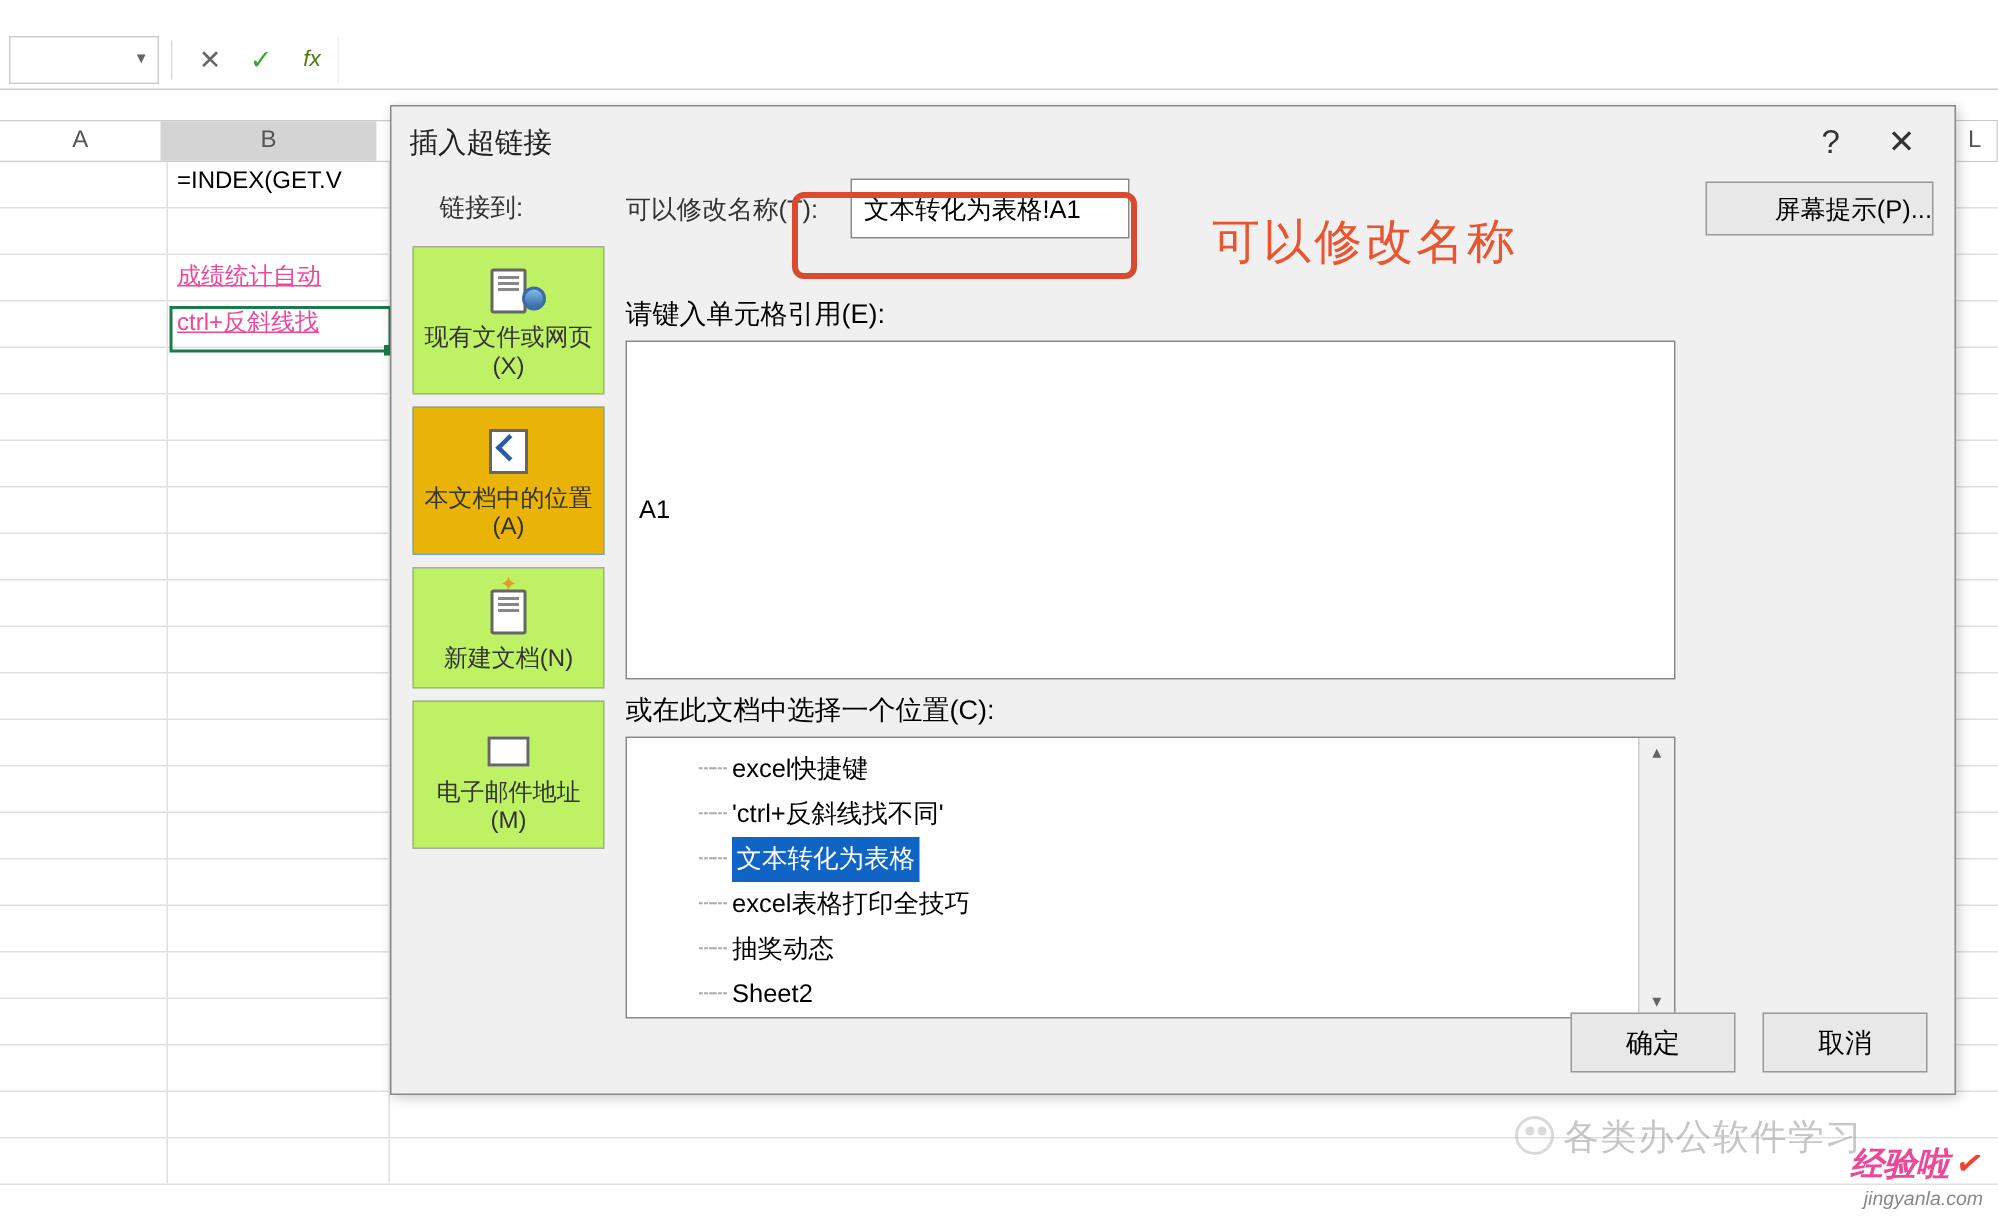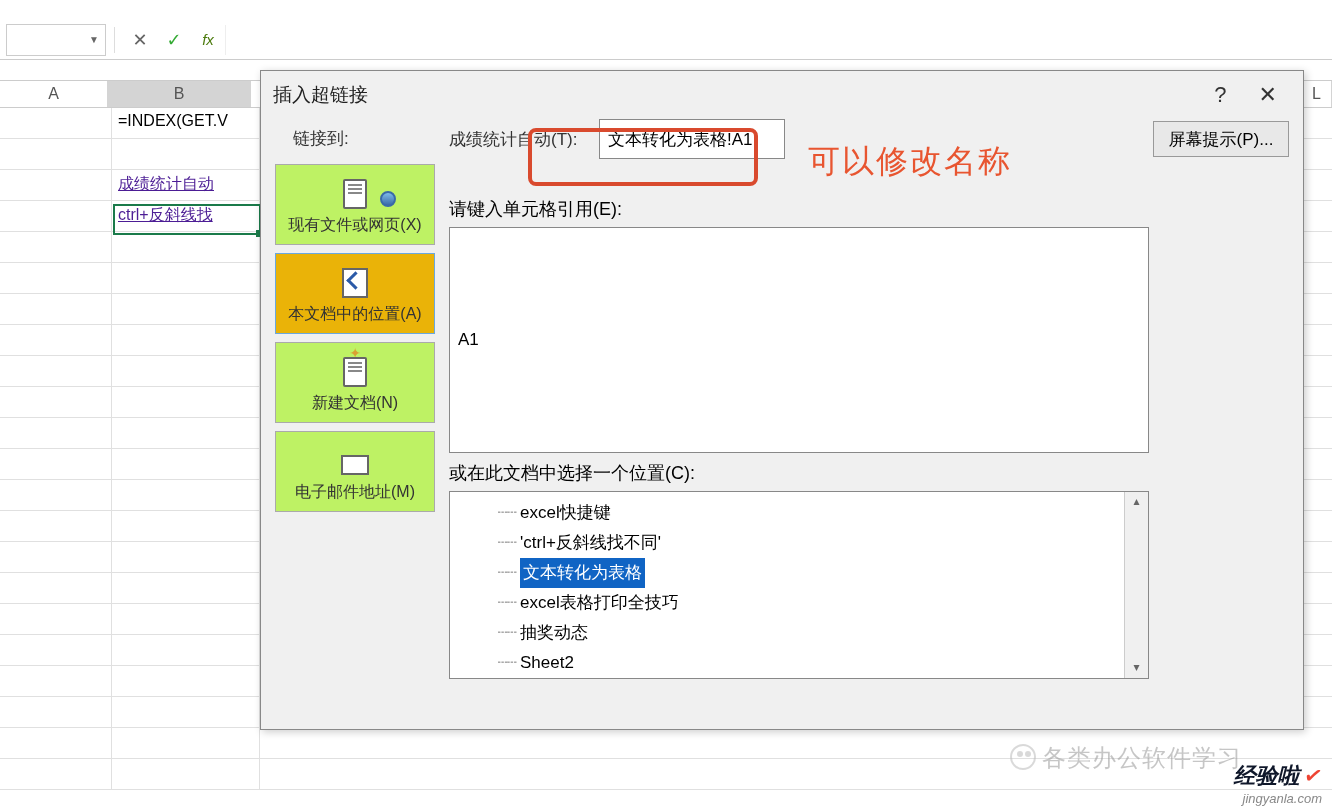--- a/index.html
+++ b/index.html
@@ -25,54 +25,54 @@
 .row-hdr-spacer { width: 0px; }
 .col-hdr { border-right: 1px solid #d4d4d4; text-align: center; font-size: 16px; color: #555; line-height: 26px; width: 140px; background:#fff;}
 .col-hdr.A { width: 112px; }
 .col-hdr.B { width: 148px; background: #d4d4d4; }
 .col-hdr.L { position:absolute; right: 0; width: 30px; background:#fff;}
 .rows { position: relative; }
 .row { height: 31px; border-bottom: 1px solid #e0e0e0; display: flex; }
 .cell { border-right: 1px solid #e0e0e0; width: 140px; font-size: 16px; padding: 4px 6px; white-space: nowrap; overflow: hidden; }
 .cell.A { width: 112px; }
 .cell.B { width: 148px; }
-.cell a { color: #4c1d95; text-decoration: underline; }
+.cell a { color: #ec4899; text-decoration: underline; }
 .sel-cell { position: absolute; top: 124px; left: 113px; width: 148px; height: 31px; border: 2px solid #1a7a4a; pointer-events: none; }
 .sel-handle { position: absolute; bottom: -4px; right: -4px; width: 7px; height: 7px; background: #1a7a4a; }
 
 
 .dialog {
   position: absolute; top: 70px; left: 260px; width: 1044px; height: 660px;
   background: #f0f0f0; border: 1px solid #888; box-shadow: 2px 2px 8px rgba(0,0,0,0.2);
 }
 .titlebar { height: 48px; display: flex; align-items: center; padding: 0 12px; font-size: 19px; color: #222; }
 .titlebar .spacer { flex: 1; }
 .titlebar .help { font-size: 22px; padding: 6px 18px; color: #333; }
 .titlebar .close { font-size: 22px; padding: 6px 14px; color: #333; font-weight: 300;}
 .dlg-body { display: flex; padding: 0 14px 10px 14px; height: 570px;}
-.linkto-col { width: 160px; }
+.linkto-col { width: 128px; }
 .linkto-label { font-size: 17px; color: #333; padding: 8px 4px 14px 18px; }
 .linkto-items { display: flex; flex-direction: column; gap: 0; }
 .linkto-item { border: 1px solid #aaa; background: #bef264; margin-bottom: 8px; padding: 12px 4px 8px 4px; text-align: center; font-size: 16px; color: #333; cursor: pointer;}
 .linkto-item.selected { background: #eab308; border-color: #6aa8de; }
 .linkto-item .ico { height: 34px; display: flex; align-items: center; justify-content: center; margin-bottom: 4px; position: relative;}
 .ico-page { width: 24px; height: 30px; border: 2px solid #666; border-radius: 2px; position: relative; background:#fff;}
 .ico-page::after{content:""; position:absolute; top:3px; left:3px; right:3px; height:2px; box-shadow: 0 4px 0 #888, 0 8px 0 #888; background:#888;}
 .ico-globe { position: absolute; right: 34px; top: 14px; width: 16px; height: 16px; border: 2px solid #3a6aa8; border-radius: 50%; background: linear-gradient(#7fbce8,#3a6aa8);}
 .ico-arrow { width: 26px; height: 30px; border: 2px solid #666; position: relative; background:#fff;}
 .ico-arrow::after { content:""; position:absolute; left: 5px; top: 4px; width: 10px; height: 10px; border-left: 3px solid #2b5aa8; border-bottom: 3px solid #2b5aa8; transform: rotate(45deg);}
 .ico-star::before { content:"✦"; position:absolute; top:-10px; left:50%; transform:translateX(-50%); color:#d9a132; font-size:14px;}
 .ico-mail { width: 28px; height: 20px; border: 2px solid #666; background:#fff;}
 .ico-mail-wrap { position: relative; padding-top:8px;}
 
 .right-col { flex: 1; padding-left: 14px; display: flex; flex-direction: column;}
 .field-row { display: flex; align-items: center; margin-bottom: 12px; }
 .field-label { font-size: 17px; color: #333; width: 150px; }
 .text-input { flex: 1; height: 32px; background: #fff; border: 1px solid #888; font-size: 17px; padding: 19px 8px; }
-.tip-btn { width: 136px; height: 36px; background: #e8e8e8; border: 1px solid #999; font-size: 17px; margin-left: 12px; }
+.tip-btn { width: 152px; height: 36px; background: #e8e8e8; border: 1px solid #999; font-size: 17px; margin-left: 12px; text-align: right; }
 
 .red-box { position: absolute; top: 128px; left: 528px; width: 230px; height: 58px; border: 4px solid #d94a2e; border-radius: 8px; pointer-events: none; }
 .red-text { position: absolute; top: 140px; left: 808px; color: #e85530; font-size: 32px; pointer-events: none; letter-spacing: 2px;}
 
 .tree-label { font-size: 18px; padding: 8px 0 6px 0; }
 .tree-box { flex: 1; background: #fff; border: 1px solid #888; position: relative; overflow: hidden; }
 .tree-scroll { position: absolute; right: 0; top: 0; bottom: 0; width: 24px; background: #f0f0f0; border-left: 1px solid #ccc; }
 .scroll-up { height: 20px; text-align:center; color:#666; font-size:12px; line-height:18px;}
 .scroll-down { position:absolute; bottom:0; height:20px; width:100%; text-align:center; color:#666; font-size:12px; line-height:18px;}
 .scroll-thumb { position: absolute; right: 2px; top: 190px; width: 20px; height: 82px; background: #c8c8c8; border-radius: 2px;}
@@ -82,21 +82,21 @@
 .tree-sel { background: #1064c4; color: #fff; padding: 0 3px; }
 
 .dlg-buttons { position: absolute; bottom: 14px; right: 18px; display: flex; gap: 18px; }
 .dlg-btn { width: 110px; height: 40px; background: #e8e8e8; border: 1px solid #999; font-size: 18px; }
 
 .watermark1 { position: absolute; bottom: 38px; right: 90px; color: #999; font-size: 24px; opacity: 0.55; letter-spacing:1px;}
 .wm-circ { display:inline-block; width:26px; height:26px; border:2px solid #bbb; border-radius:50%; margin-right:6px; vertical-align:-4px; position:relative;}
 .wm-circ::after{content:""; position:absolute; left:5px; top:5px; width:6px; height:6px; background:#bbb; border-radius:50%; box-shadow: 8px 0 0 #bbb;}
 .watermark2 { position: absolute; bottom: 6px; right: 10px; font-size: 22px; font-style: italic; font-weight: bold; }
 .watermark2 .ck { color: #e43; display:inline-block; transform:rotate(12deg); margin-left:4px; font-style:normal;}
-.watermark2 .t1 { color: #0f172a; }
+.watermark2 .t1 { color: #ec4899; }
 .watermark2 .dom { font-size: 13px; color: #888; display:block; text-align:right; font-weight:normal;}
 </style>
 </head>
 <body>
 
 <div class="formula-bar">
   <div class="namebox">
       <span class="dd">▼</span>
     </div>
   <div class="fb-sep"></div>
@@ -249,21 +249,21 @@
         <div class="linkto-item">
           <div class="ico ico-mail-wrap">
               <div class="ico-mail"></div>
             </div>
           <span>电子邮件地址(M)</span>
         </div>
       </div>
     </div>
     <div class="right-col">
       <div class="field-row">
-        <span class="field-label">成绩统计自动(T):</span>
+        <span class="field-label">可以修改名称(T):</span>
         <input class="text-input" style="max-width: 186px;" value="文本转化为表格!A1">
         <span style="flex:1"></span>
         <button class="tip-btn">屏幕提示(P)...</button>
       </div>
       <div style="height:18px"></div>
       <div class="tree-label">请键入单元格引用(E):</div>
       <input class="text-input" style="max-width: 700px;" value="A1">
       <div class="tree-label">或在此文档中选择一个位置(C):</div>
       <div class="tree-box" style="max-width:700px">
         <div class="tree">
@@ -298,20 +298,24 @@
 
         </div>
         <div class="tree-scroll">
           <div class="scroll-up">▴</div>
           <div class="scroll-thumb"></div>
           <div class="scroll-down">▾</div>
         </div>
       </div>
     </div>
   </div>
+  <div class="dlg-buttons">
+    <button class="dlg-btn">确定</button>
+    <button class="dlg-btn">取消</button>
+  </div>
 </div>
 
 <div class="red-box"></div>
 <div class="red-text">可以修改名称</div>
 
 <div class="watermark1"><span class="wm-circ"></span><span>各类办公软件学习</span></div>
 <div class="watermark2">
   <span class="t1">经验啦</span><span class="ck">✓</span>
   <span class="dom">jingyanla.com</span>
 </div>

